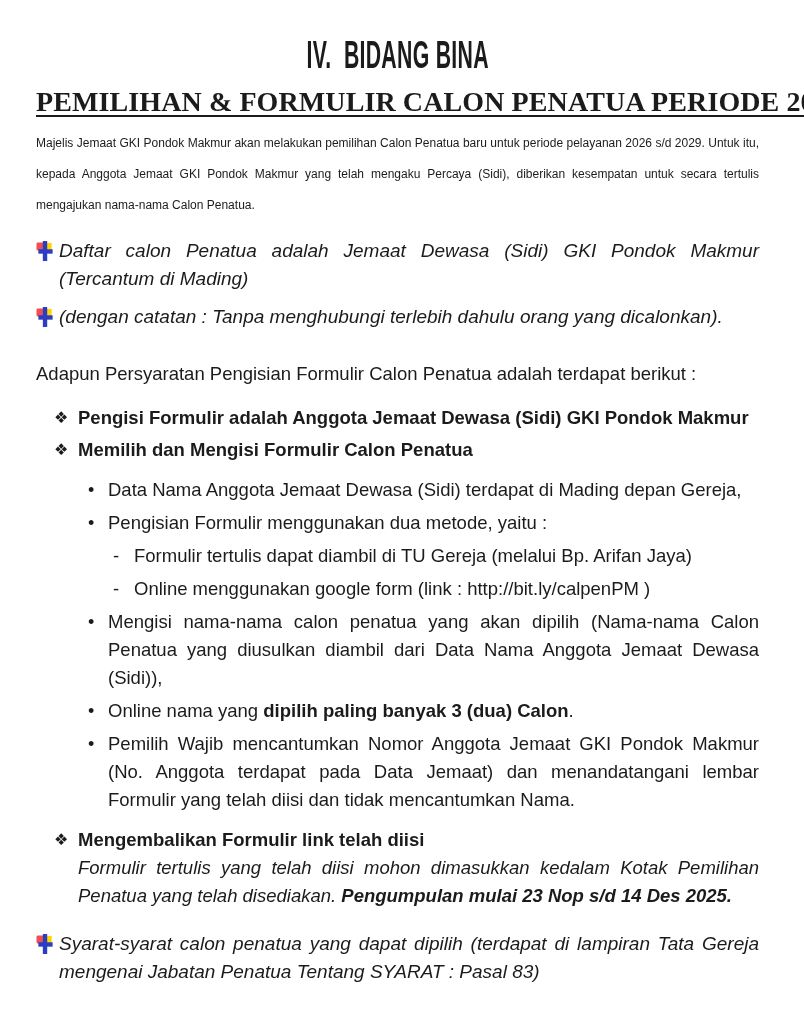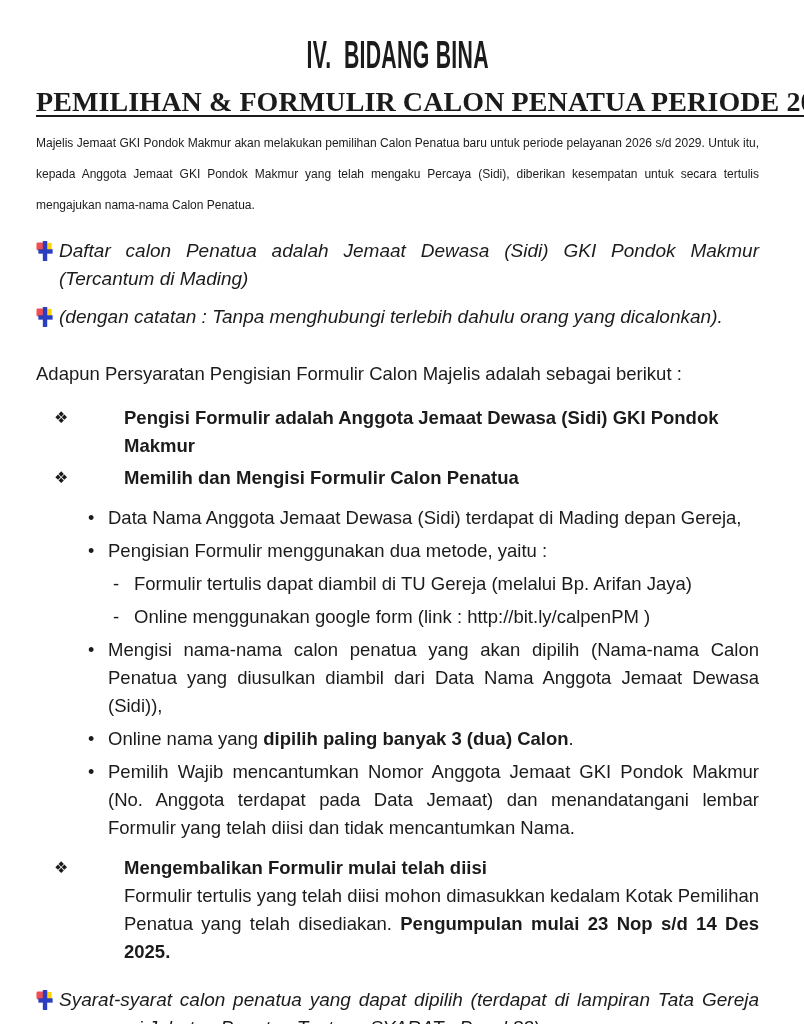--- a/index.html
+++ b/index.html
@@ -55,23 +55,23 @@
   
   .arrow-row { margin: 10px 0 0 0; font-weight: normal; font-style: italic; font-size: 19px; }
   .arrow-row .marker { flex: 0 0 23px; padding-top: 3px; }
   .arrow-group { margin-top: 16px; }
 
   .requirements { margin: 24px 0 0 0; font-size: 18.5px; line-height: 28px; }
 
   
   .diamond-row { margin: 4px 0 4px 18px; }
   .diamond-row .marker { flex: 0 0 24px; font-size: 16px; }
-  .diamond-row .txt { font-weight: bold; text-align: left; margin-left: 46px; }
+  .diamond-row .txt { font-weight: bold; text-align: left; }
   .diamond-group { margin-top: 16px; }
-  .diamond-row .sub-body { font-weight: normal; text-align: justify; }
+  .diamond-row .sub-body { font-weight: normal; text-align: justify; font-style: italic; }
 
   
   .dot-row { margin: 5px 0 5px 52px; }
   .dot-row .marker { flex: 0 0 20px; font-size: 18px; }
 
   
   .dash-row { margin: 5px 0 5px 77px; }
   .dash-row .marker { flex: 0 0 21px; }
 
   .gap-before { margin-top: 12px; }
@@ -107,21 +107,21 @@
           <rect x="9" y="2.5" width="7.5" height="8" fill="#ffd400"></rect>
           <rect x="0.5" y="2" width="8.5" height="8.5" rx="1.5" fill="#ee4f52"></rect>
           <rect x="7.2" y="0.5" width="4.6" height="21" fill="#2b3dc0"></rect>
           <rect x="2.5" y="9.2" width="15" height="4.6" fill="#2b3dc0"></rect>
         </svg>
       </span>
       <span class="txt">(dengan catatan : Tanpa menghubungi terlebih dahulu orang yang dicalonkan).</span>
     </div>
   </div>
 
-  <p class="requirements">Adapun Persyaratan Pengisian Formulir Calon Majelis adalah sebagai berikut :</p>
+  <p class="requirements">Adapun Persyaratan Pengisian Formulir Calon Penatua adalah terdapat berikut :</p>
 
   <div class="diamond-group">
 
     <div class="row diamond-row">
       <span class="marker">❖</span>
       <span class="txt">Pengisi Formulir adalah Anggota Jemaat Dewasa (Sidi) GKI Pondok Makmur</span>
     </div>
 
     <div class="row diamond-row">
       <span class="marker">❖</span>
@@ -159,21 +159,21 @@
     </div>
 
     <div class="row dot-row">
       <span class="marker">•</span>
       <span class="txt">Pemilih Wajib mencantumkan Nomor Anggota Jemaat GKI Pondok Makmur (No. Anggota terdapat pada Data Jemaat) dan menandatangani lembar Formulir yang telah diisi dan tidak mencantumkan Nama.</span>
     </div>
 
     <div class="row diamond-row gap-before">
       <span class="marker">❖</span>
       <span class="txt">
-        <div>Mengembalikan Formulir mulai telah diisi</div>
+        <div>Mengembalikan Formulir link telah diisi</div>
         <div class="sub-body"><span>Formulir tertulis yang telah diisi mohon dimasukkan kedalam Kotak Pemilihan Penatua yang telah disediakan. </span><b>Pengumpulan mulai 23 Nop s/d 14 Des 2025.</b></div>
       </span>
     </div>
 
   </div>
 
   <div class="row arrow-row closing">
     <span class="marker">
       <svg width="19" height="22" viewBox="0 0 20 22" aria-hidden="true">
         <rect x="9" y="2.5" width="7.5" height="8" fill="#ffd400"></rect>

